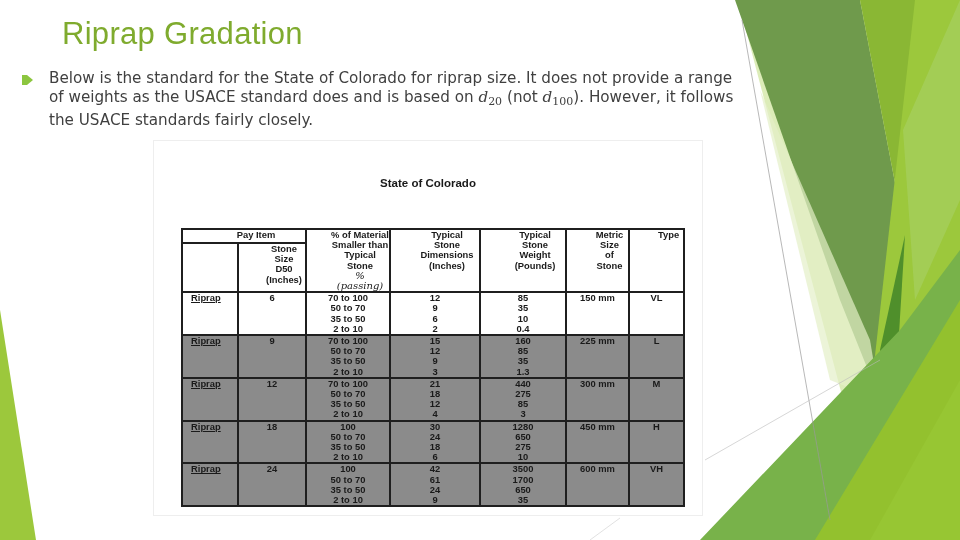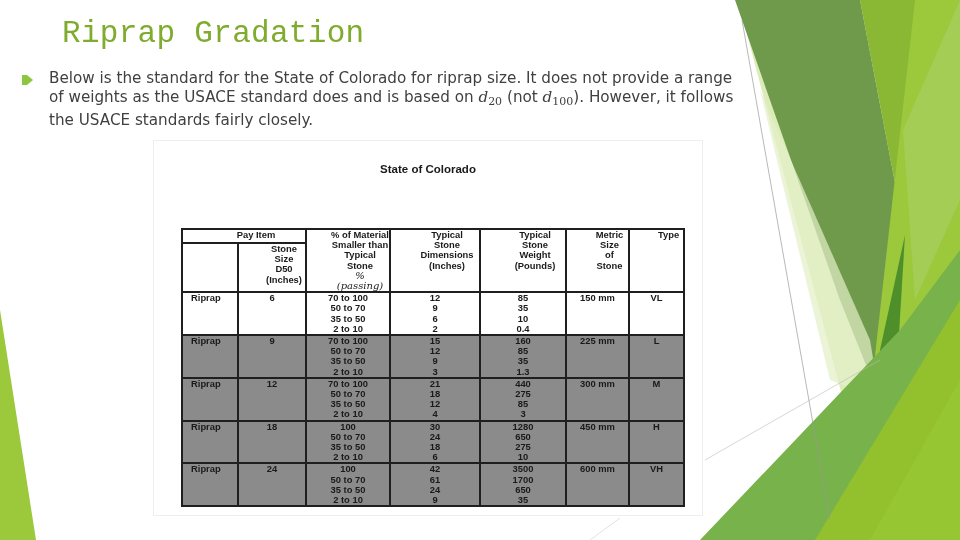--- a/index.html
+++ b/index.html
@@ -1,37 +1,37 @@
 <!DOCTYPE html>
 <html><head>
   <meta charset="utf-8">
   <style>
     html, body { margin:0; padding:0; }
     body { width:960px; height:540px; position:relative; overflow:hidden; background:#ffffff; font-family:"DejaVu Sans", sans-serif; }
     .deco { position:absolute; left:0; top:0; width:960px; height:540px; pointer-events:none; }
-    .title { position:absolute; left:62px; top:16px; font-family:Liberation Mono, monospace; font-size:31px; color:#7fab2e; letter-spacing:0.3px; }
+    .title { position:absolute; left:62px; top:16px; font-family:Liberation Sans, sans-serif; font-size:31px; color:#7fab2e; letter-spacing:0.3px; }
     .bullet-wrap { position:absolute; left:22px; top:69px; width:720px; }
     .bullet-icon { position:absolute; left:0; top:6px; width:12px; height:10px; }
     .bullet-text { position:absolute; left:27px; top:0; width:700px; font-family:"DejaVu Sans", sans-serif; font-size:15.2px; line-height:18.5px; color:#404040; }
     .math { font-family:"DejaVu Serif", serif; font-style:italic; }
     .math sub { font-style:normal; font-size:11px; vertical-align:-3px; }
     .scan { position:absolute; left:153px; top:140px; width:550px; height:376px; background:#ffffff; border:1px solid #eeeeee; box-sizing:border-box; }
     .scan-title { position:absolute; left:0; width:100%; text-align:center; font-family:"Liberation Sans", sans-serif; font-weight:bold; color:#1a1a1a; }
-    .t1 { top:22px; font-size:11.5px; }
+    .t1 { top:36px; font-size:11.5px; }
     .t2 { top:43px; font-size:11.5px; left:-25px; }
     .t3 { top:55px; font-size:11.5px; left:-4px; }
     table.spec { position:absolute; left:27px; top:87px; border-collapse:collapse; font-family:"Liberation Sans", sans-serif; font-weight:bold; font-size:9.4px; color:#1a1a1a; }
     table.spec td, table.spec th { border:2px solid #1f1f1f; padding:0; text-align:center; vertical-align:top; line-height:10.2px; }
     table.spec th { font-weight:bold; background:#ffffff;padding-left:24px; }
     .hdr-top { height:9px; }
     .hdr-body { height:37px; }
     .grey td { background:#8b8b8b; }
     .white td { background:#ffffff; }
     .lines { white-space:pre-line;margin-top:40px; }
-    .pi { text-align:left !important; padding-left:8px !important; }
+    .pi { text-align:left !important; padding-left:8px !important;text-decoration:underline; }
     .typ { font-family:"DejaVu Serif", serif; font-style:italic; font-weight:normal; font-size:10px; }
   </style>
 </head>
 <body>
 
 <svg class="deco" viewBox="0 0 960 540" xmlns="http://www.w3.org/2000/svg">
 
   <polygon points="0,310 0,540 36,540" fill="#9cc83c"></polygon>
 
   <polygon points="738,0 870,0 960,330 960,540 880,540" fill="#d8eab0" opacity="0.9"></polygon>

